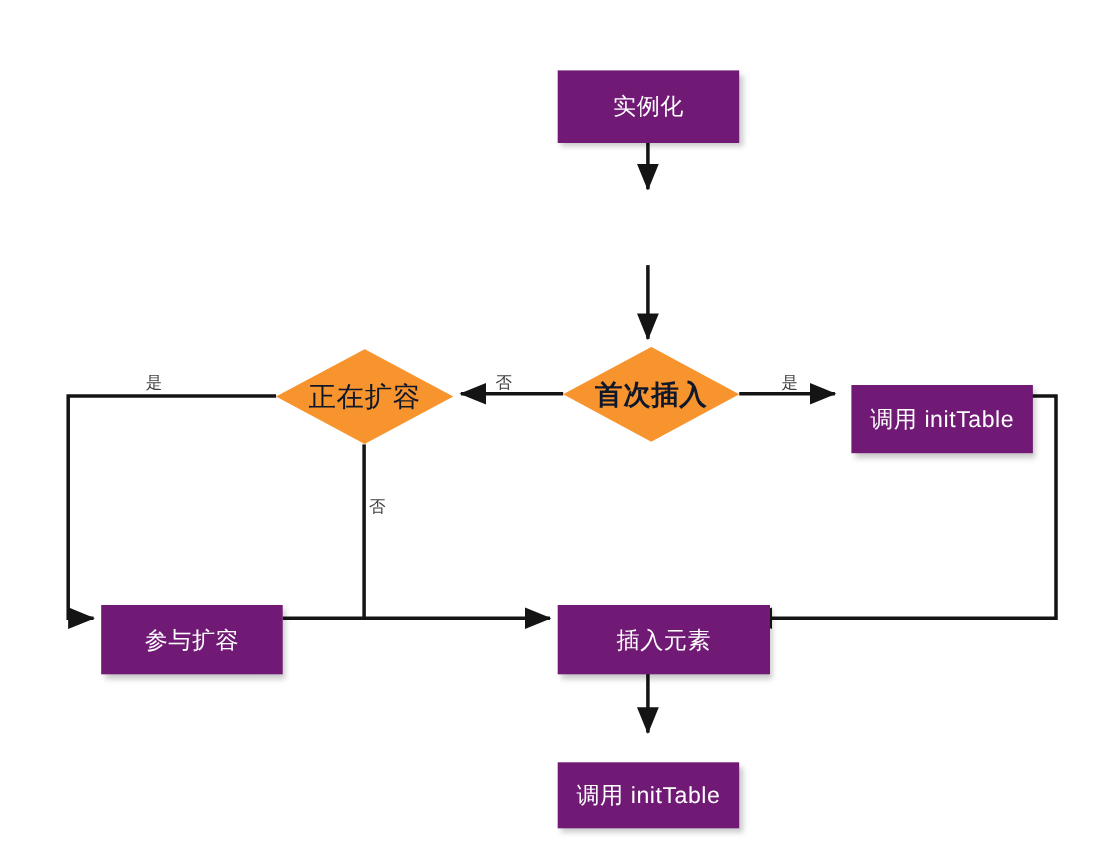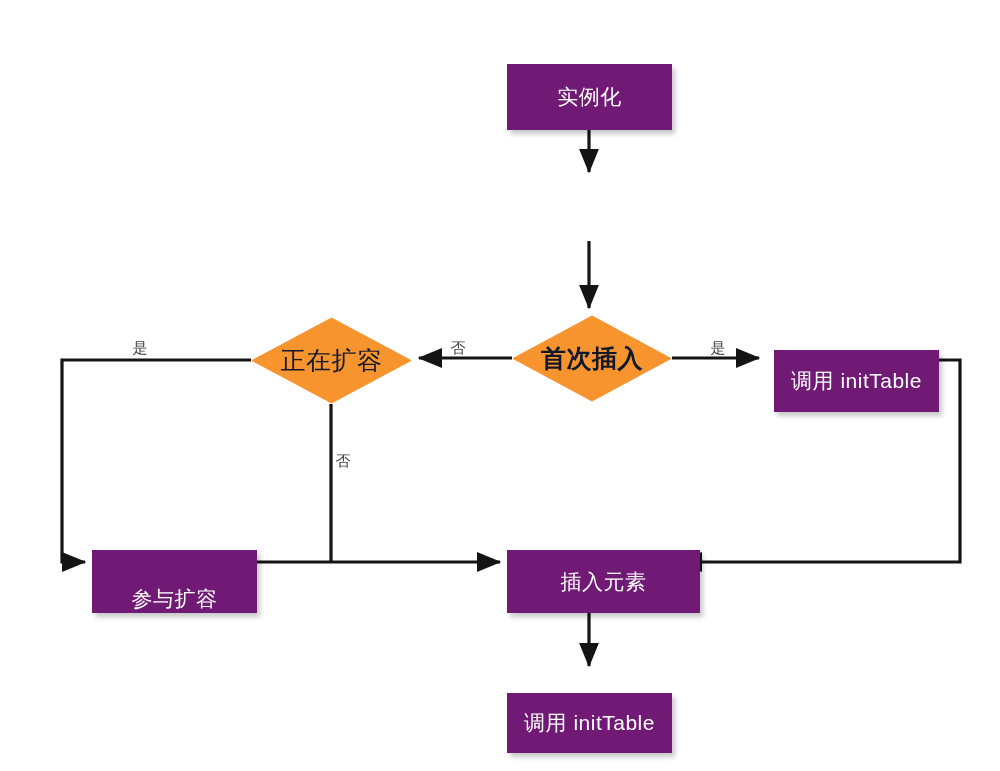--- a/index.html
+++ b/index.html
@@ -124,21 +124,21 @@
     <svg class="diamond-shape" viewBox="0 0 161 87" xmlns="http://www.w3.org/2000/svg">
       <polygon points="80.5,1 160,43.5 80.5,86 1,43.5" fill="#F7942E" stroke="#F7942E" stroke-width="1"></polygon>
     </svg>
     <span class="diamond-label">正在扩容</span>
   </div>
 
   <div class="node node-rect" style="left:774px; top:330px; width:165px; height:62px;">
     <span>调用 initTable</span>
   </div>
 
-  <div class="node node-rect" style="left:92px; top:530px; width:165px; height:63px;align-items:flex-end;">
+  <div class="node node-rect" style="left:92px; top:530px; width:165px; height:63px;">
     <span>参与扩容</span>
   </div>
 
   <div class="node node-rect" style="left:507px; top:530px; width:193px; height:63px;">
     <span>插入元素</span>
   </div>
 
   <div class="node node-rect" style="left:507px; top:673px; width:165px; height:60px;">
     <span>调用 initTable</span>
   </div>

